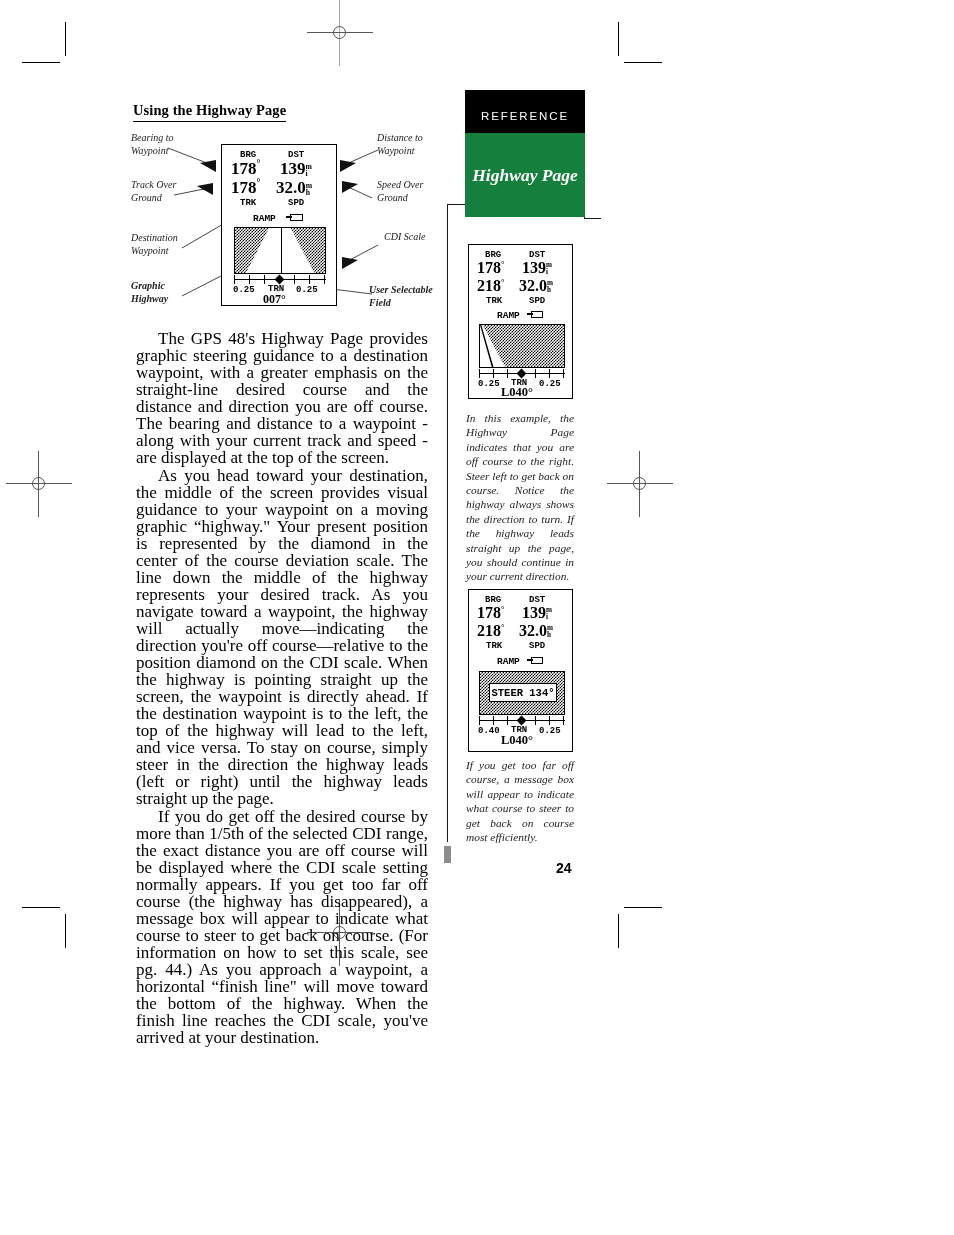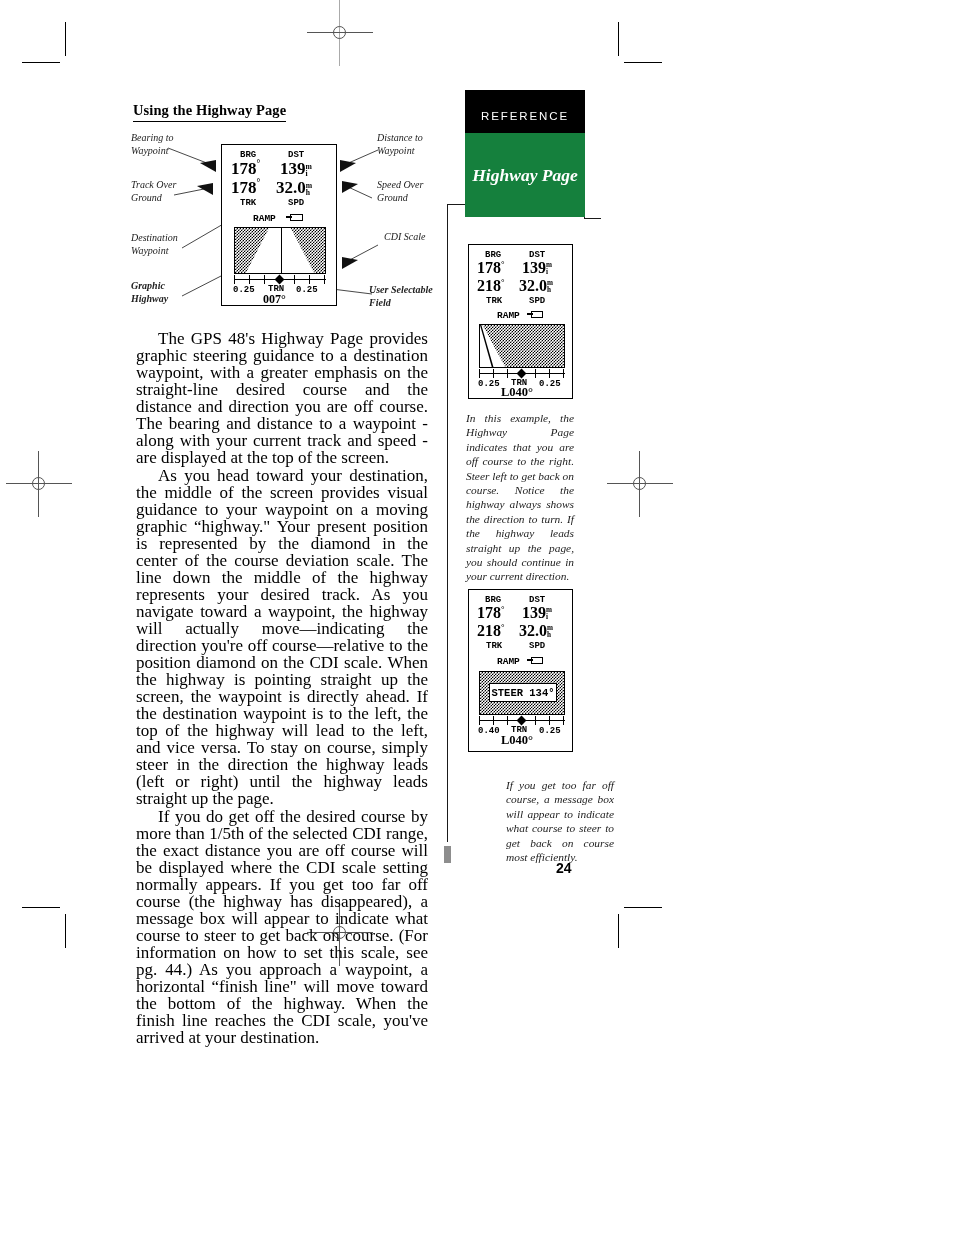--- a/index.html
+++ b/index.html
@@ -316,17 +316,17 @@
         <div class="diamond" style="left:39px;"></div>
       </div>
 
       <div class="hdr-small" style="left:9px;top:136px;">0.40</div>
       <div class="hdr-small" style="left:70px;top:136px;">0.25</div>
       <div class="hdr-small" style="left:42px;top:135px;">TRN</div>
       <div class="hdr-big" style="left:32px;top:143px;font-size:12.5px;">L040°</div>
     </div>
   </div>
 
-  <div class="side-cap" style="left:466px;top:778px;margin-left:40px;">If you get too far off course, a message box will appear to indicate what course to steer to get back on course most efficiently.</div>
+  <div class="side-cap" style="left:466px;top:758px;">If you get too far off course, a message box will appear to indicate what course to steer to get back on course most efficiently.</div>
 
   <div class="pageno">24</div>
 
 </div>
 
 </body></html>

